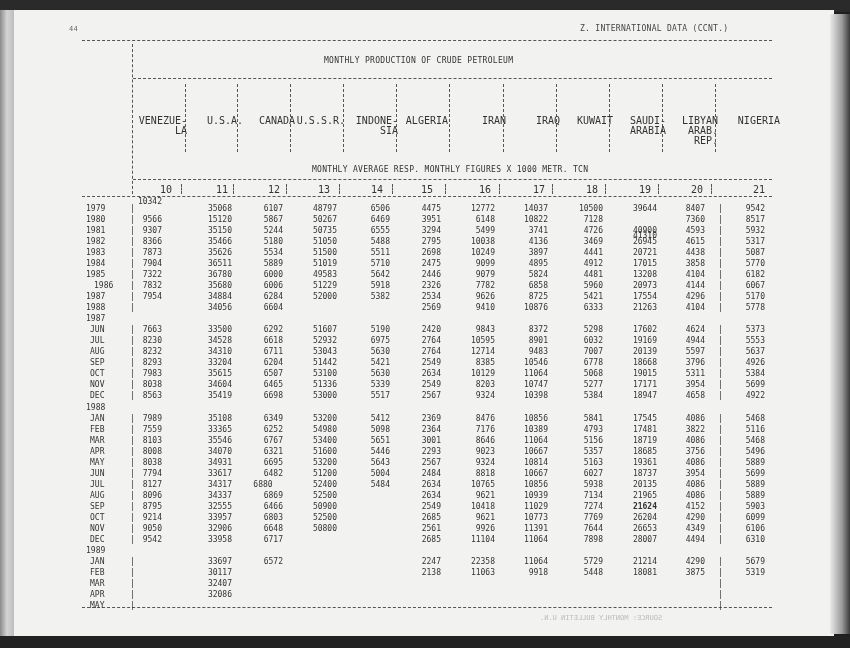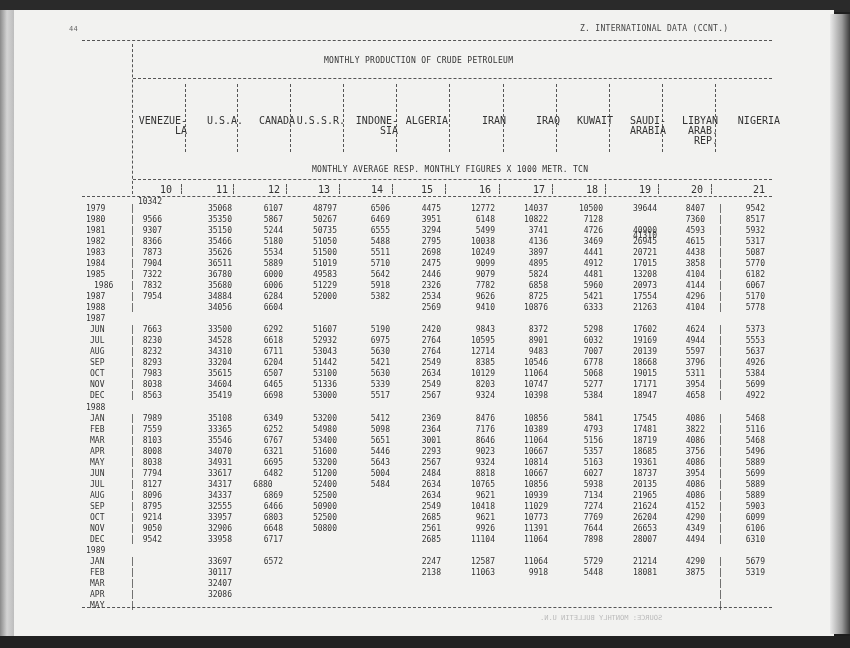--- a/index.html
+++ b/index.html
@@ -115,21 +115,21 @@
     <div class="num" style="left:455px;width:40px;top:203px;">12772</div>
     <div class="num" style="left:508px;width:40px;top:203px;">14037</div>
     <div class="num" style="left:563px;width:40px;top:203px;">10500</div>
     <div class="num" style="left:617px;width:40px;top:203px;">39644</div>
     <div class="num" style="left:665px;width:40px;top:203px;">8407</div>
     <div class="num" style="left:725px;width:40px;top:203px;">9542</div>
     <div class="bar" style="left:718px;top:203px;">|</div>
     <div class="lbl" style="left:86px;top:214px;">1980</div>
     <div class="bar" style="left:130px;top:214px;">|</div>
     <div class="num" style="left:122px;width:40px;top:214px;">9566</div>
-    <div class="num" style="left:192px;width:40px;top:214px;">35350</div>
+    <div class="num" style="left:192px;width:40px;top:214px;">15120</div>
     <div class="num" style="left:243px;width:40px;top:214px;">5867</div>
     <div class="num" style="left:297px;width:40px;top:214px;">50267</div>
     <div class="num" style="left:350px;width:40px;top:214px;">6469</div>
     <div class="num" style="left:401px;width:40px;top:214px;">3951</div>
     <div class="num" style="left:455px;width:40px;top:214px;">6148</div>
     <div class="num" style="left:508px;width:40px;top:214px;">10822</div>
     <div class="num" style="left:563px;width:40px;top:214px;">7128</div>
     <div class="num" style="left:617px;width:40px;top:230px;">41310</div>
     <div class="num" style="left:665px;width:40px;top:214px;">7360</div>
     <div class="num" style="left:725px;width:40px;top:214px;">8517</div>
@@ -480,21 +480,21 @@
     <div class="lbl" style="left:90px;top:501px;">SEP</div>
     <div class="bar" style="left:130px;top:501px;">|</div>
     <div class="num" style="left:122px;width:40px;top:501px;">8795</div>
     <div class="num" style="left:192px;width:40px;top:501px;">32555</div>
     <div class="num" style="left:243px;width:40px;top:501px;">6466</div>
     <div class="num" style="left:297px;width:40px;top:501px;">50900</div>
     <div class="num" style="left:401px;width:40px;top:501px;">2549</div>
     <div class="num" style="left:455px;width:40px;top:501px;">10418</div>
     <div class="num" style="left:508px;width:40px;top:501px;">11029</div>
     <div class="num" style="left:563px;width:40px;top:501px;">7274</div>
-    <div class="num" style="left:617px;width:40px;top:501px;">21624</div>
+    <div class="num" style="left:617px;width:40px;top:501px;font-weight:bold;">21624</div>
     <div class="num" style="left:665px;width:40px;top:501px;">4152</div>
     <div class="num" style="left:725px;width:40px;top:501px;">5903</div>
     <div class="bar" style="left:718px;top:501px;">|</div>
     <div class="lbl" style="left:90px;top:512px;">OCT</div>
     <div class="bar" style="left:130px;top:512px;">|</div>
     <div class="num" style="left:122px;width:40px;top:512px;">9214</div>
     <div class="num" style="left:192px;width:40px;top:512px;">33957</div>
     <div class="num" style="left:243px;width:40px;top:512px;">6803</div>
     <div class="num" style="left:297px;width:40px;top:512px;">52500</div>
     <div class="num" style="left:401px;width:40px;top:512px;">2685</div>
@@ -531,21 +531,21 @@
     <div class="num" style="left:617px;width:40px;top:534px;">28007</div>
     <div class="num" style="left:665px;width:40px;top:534px;">4494</div>
     <div class="num" style="left:725px;width:40px;top:534px;">6310</div>
     <div class="bar" style="left:718px;top:534px;">|</div>
     <div class="lbl" style="left:86px;top:545px;">1989</div>
     <div class="lbl" style="left:90px;top:556px;">JAN</div>
     <div class="bar" style="left:130px;top:556px;">|</div>
     <div class="num" style="left:192px;width:40px;top:556px;">33697</div>
     <div class="num" style="left:243px;width:40px;top:556px;">6572</div>
     <div class="num" style="left:401px;width:40px;top:556px;">2247</div>
-    <div class="num" style="left:455px;width:40px;top:556px;">12587</div>
+    <div class="num" style="left:455px;width:40px;top:556px;">22358</div>
     <div class="num" style="left:508px;width:40px;top:556px;">11064</div>
     <div class="num" style="left:563px;width:40px;top:556px;">5729</div>
     <div class="num" style="left:617px;width:40px;top:556px;">21214</div>
     <div class="num" style="left:665px;width:40px;top:556px;">4290</div>
     <div class="num" style="left:725px;width:40px;top:556px;">5679</div>
     <div class="bar" style="left:718px;top:556px;">|</div>
     <div class="lbl" style="left:90px;top:567px;">FEB</div>
     <div class="bar" style="left:130px;top:567px;">|</div>
     <div class="num" style="left:192px;width:40px;top:567px;">30117</div>
     <div class="num" style="left:401px;width:40px;top:567px;">2138</div>

